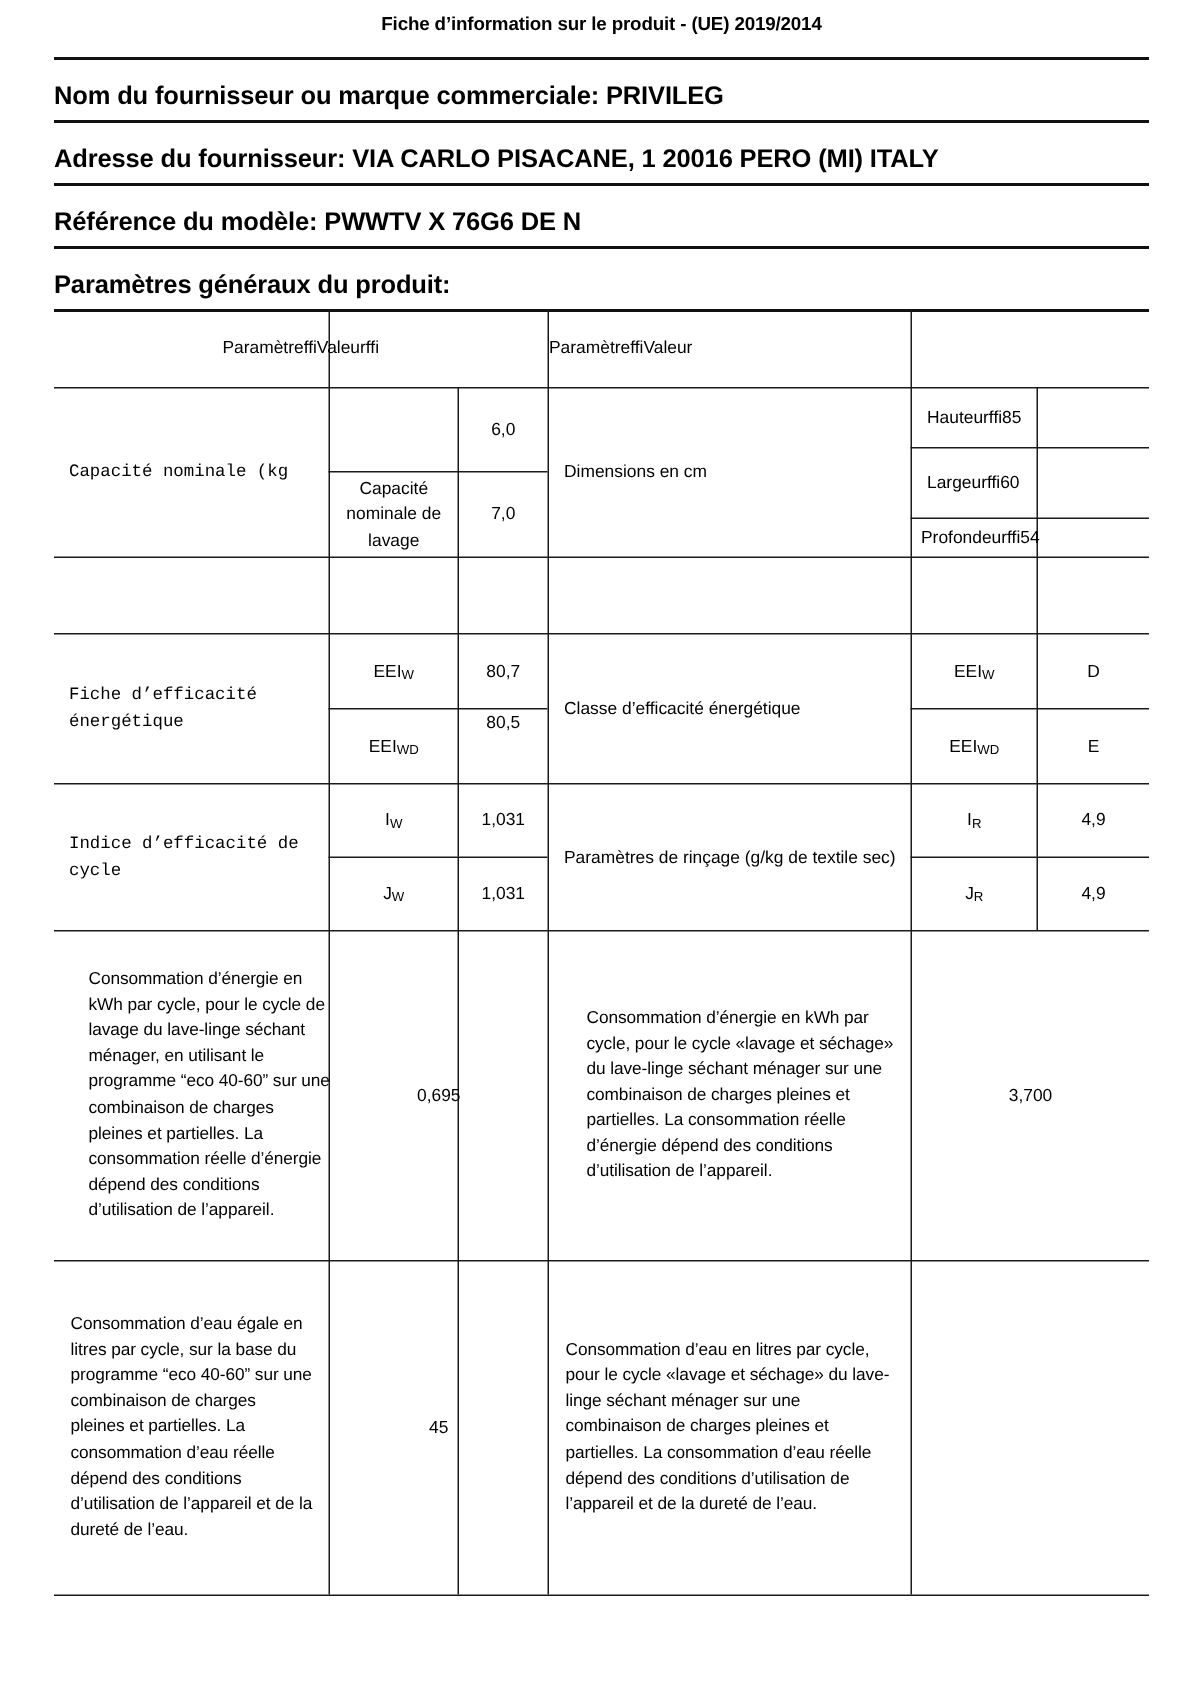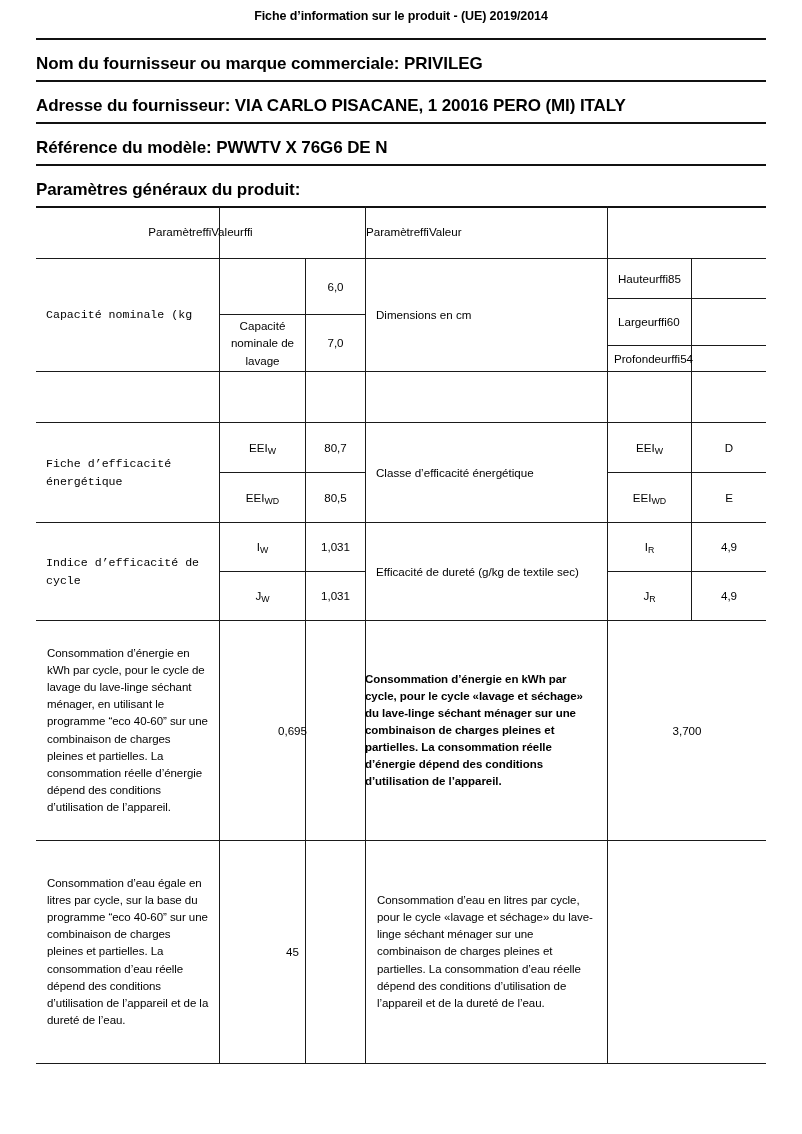--- a/index.html
+++ b/index.html
@@ -209,21 +209,21 @@
     <div class="cell center pad" style="left:184px; top:217px; width:85px; height:49px;">
       <div class="inner nowrap"><span>EEI</span><sub>W</sub></div>
     </div>
     <div class="cell center pad" style="left:270px; top:217px; width:59px; height:49px;">
       <div class="inner">80,7</div>
     </div>
 
     <div class="cell center pad" style="left:184px; top:267px; width:85px; height:49px;">
       <div class="inner nowrap"><span>EEI</span><sub>WD</sub></div>
     </div>
-    <div class="cell center pad" style="left:270px; top:267px; width:59px; height:49px;">
+    <div class="cell center pad" style="left:270px; top:251px; width:59px; height:49px;">
       <div class="inner">80,5</div>
     </div>
 
     <div class="cell left" style="left:330px; top:217px; width:241px; height:99px; padding-left:10px;">
       <div class="inner">Classe d’efficacité énergétique</div>
     </div>
 
     <div class="cell center pad" style="left:572px; top:217px; width:83px; height:49px;">
       <div class="inner nowrap"><span>EEI</span><sub>W</sub></div>
     </div>
@@ -250,44 +250,44 @@
     </div>
 
     <div class="cell center pad" style="left:184px; top:366px; width:85px; height:48px;">
       <div class="inner nowrap"><span>J</span><sub>W</sub></div>
     </div>
     <div class="cell center pad" style="left:270px; top:366px; width:59px; height:48px;">
       <div class="inner">1,031</div>
     </div>
 
     <div class="cell left" style="left:330px; top:317px; width:241px; height:97px; padding-left:10px; padding-right:8px;">
-      <div class="inner">Efficacité de dureté (g/kg de textile sec)</div>
+      <div class="inner">Paramètres de rinçage (g/kg de textile sec)</div>
     </div>
 
     <div class="cell center pad" style="left:572px; top:317px; width:83px; height:48px;">
       <div class="inner nowrap"><span>I</span><sub>R</sub></div>
     </div>
     <div class="cell center pad" style="left:656px; top:317px; width:74px; height:48px;">
       <div class="inner">4,9</div>
     </div>
 
     <div class="cell center pad" style="left:572px; top:366px; width:83px; height:48px;">
       <div class="inner nowrap"><span>J</span><sub>R</sub></div>
     </div>
     <div class="cell center pad" style="left:656px; top:366px; width:74px; height:48px;">
       <div class="inner">4,9</div>
     </div>
 
-    <div class="cell left" style="left:0px; top:415px; width:183px; height:219px; padding-left:11px; padding-right:10px;justify-content:center;">
+    <div class="cell left" style="left:12px; top:415px; width:183px; height:219px; padding-left:11px; padding-right:10px;justify-content:center;">
       <div class="inner para">Consommation d’énergie en kWh par cycle, pour le cycle de lavage du lave-linge séchant ménager, en utilisant le programme “eco 40-60” sur une combinaison de charges pleines et partielles. La consommation réelle d’énergie dépend des conditions d’utilisation de l’appareil.</div>
     </div>
     <div class="cell center pad" style="left:184px; top:415px; width:145px; height:219px;">
       <div class="inner">0,695</div>
     </div>
-    <div class="cell left" style="left:318px; top:415px; width:241px; height:219px; padding-left:11px; padding-right:10px;font-weight:bold;">
+    <div class="cell left" style="left:344px; top:415px; width:241px; height:219px; padding-left:11px; padding-right:10px;">
       <div class="inner para">Consommation d’énergie en kWh par cycle, pour le cycle «lavage et séchage» du lave-linge séchant ménager sur une combinaison de charges pleines et partielles. La consommation réelle d’énergie dépend des conditions d’utilisation de l’appareil.</div>
     </div>
     <div class="cell center pad" style="left:572px; top:415px; width:158px; height:219px;">
       <div class="inner">3,700</div>
     </div>
 
     <div class="cell left" style="left:0px; top:635px; width:183px; height:222px; padding-left:11px; padding-right:10px;">
       <div class="inner para">Consommation d’eau égale en litres par cycle, sur la base du programme “eco 40-60” sur une combinaison de charges pleines et partielles. La consommation d’eau réelle dépend des conditions d’utilisation de l’appareil et de la dureté de l’eau.</div>
     </div>
     <div class="cell center pad" style="left:184px; top:635px; width:145px; height:222px;">

